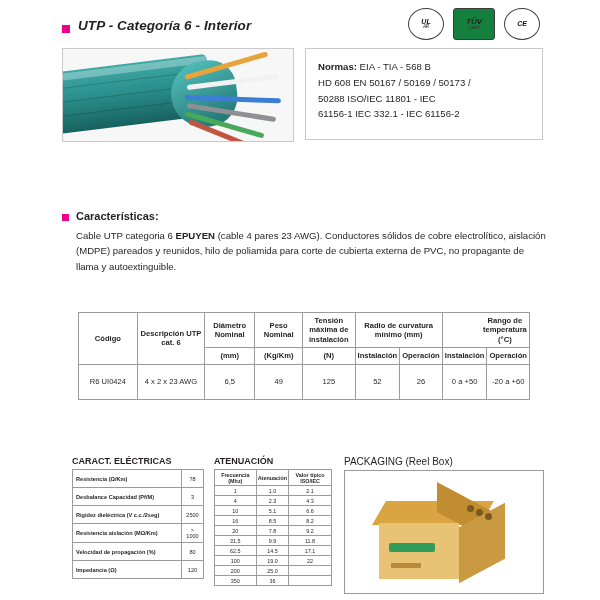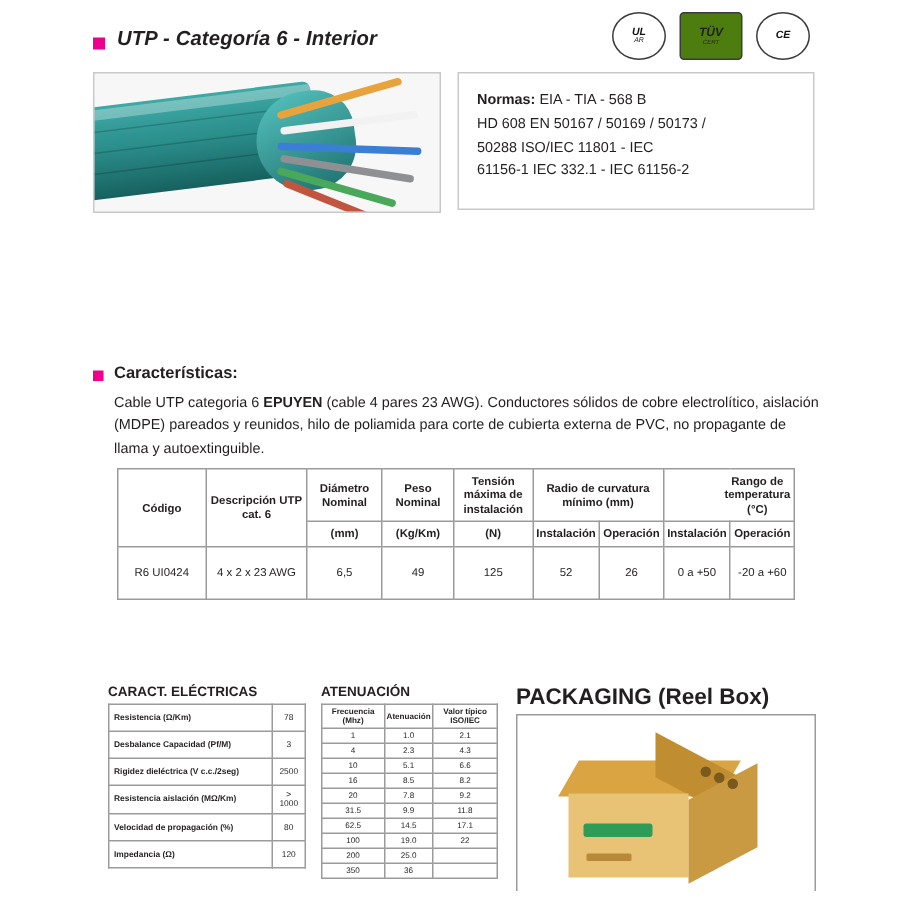--- a/index.html
+++ b/index.html
@@ -26,21 +26,21 @@
   }
   .certs{position:absolute;right:8px;top:8px;display:flex;gap:9px;align-items:center;}
   .cert{
     width:34px;height:30px;border:1.4px solid #3b3b3b;border-radius:50%;
     display:flex;flex-direction:column;align-items:center;justify-content:center;
     font-size:7px;font-weight:bold;color:#111;line-height:1.05;text-align:center;
     background:#fff;
   }
   .cert .sub{font-size:4.6px;font-weight:normal;letter-spacing:-.1px;}
   .cert-tuv{border-radius:3px;width:40px;height:30px;border:1.4px solid #3b3b3b;
-    display:flex;flex-direction:column;align-items:center;justify-content:center;background:#4d7c0f;}
+    display:flex;flex-direction:column;align-items:center;justify-content:center;background:#15803d;}
   .cert-tuv .t1{font-size:8px;font-weight:bold;line-height:1;}
   .cert-tuv .t2{font-size:4px;line-height:1.1;text-align:center;}
 
   
   .imgbox{
     position:absolute;left:62px;top:48px;width:230px;height:92px;
     border:1px solid #c9c9c9;background:#f7f7f7;overflow:hidden;
   }
   .cable-wrap{position:absolute;left:0;top:0;width:230px;height:92px;}
   .cable-body{
@@ -94,21 +94,21 @@
   .caract td.lbl{font-weight:bold;width:102px;}
   .caract td.val{text-align:center;}
 
   .aten{position:absolute;left:214px;top:456px;width:118px;}
   .aten .h{font-size:9px;font-weight:bold;margin-bottom:3px;}
   .aten table{border-collapse:collapse;width:118px;font-size:5.4px;}
   .aten th,.aten td{border:1px solid #9b9b9b;text-align:center;padding:1.5px 1px;}
   .aten th{font-weight:bold;line-height:1.15;}
 
   .pack{position:absolute;left:344px;top:456px;width:200px;}
-  .pack .h{font-size:15px;font-weight:bold;margin-bottom:3px;}
+  .pack .h{font-size:10px;font-weight:normal;margin-bottom:3px;}
   .packbox{width:198px;height:122px;border:1px solid #9b9b9b;background:#fff;position:relative;overflow:hidden;}
   .box-top{position:absolute;left:34px;top:30px;width:108px;height:24px;background:#d9a441;transform:skewX(-30deg);}
   .box-top2{position:absolute;left:92px;top:26px;width:56px;height:30px;background:#c08d31;transform:skewY(28deg);}
   .box-front{position:absolute;left:34px;top:52px;width:80px;height:56px;background:#e8c275;}
   .box-side{position:absolute;left:114px;top:44px;width:46px;height:56px;background:#c99a42;transform:skewY(-28deg);}
   .hole{position:absolute;width:7px;height:7px;border-radius:50%;background:#7a5a1c;}
   .logo-green{position:absolute;left:44px;top:72px;width:46px;height:9px;background:#2e9b57;border-radius:2px;}
   .slit{position:absolute;left:46px;top:92px;width:30px;height:5px;background:#b9893a;border-radius:1px;}
 
   .footer-bar{position:absolute;left:0;bottom:0;width:600px;height:6px;background:#fff;}
@@ -158,21 +158,21 @@
 
   <div class="normas">
     <div><b>Normas:</b> <span>EIA - TIA - 568 B</span></div>
 
     <div>HD 608 EN 50167 / 50169 / 50173 /</div>
     <div>50288 ISO/IEC 11801 - IEC</div>
     <div>61156-1 IEC 332.1 - IEC 61156-2</div>
   </div>
 
 
-  <div class="sec" style="top:243px;">
+  <div class="sec" style="top:210px;">
     <div class="bullet"></div>
     <h3>Características:</h3>
     <p><span>Cable UTP categoria 6 </span><b>EPUYEN</b><span> (cable 4 pares 23 AWG). Conductores sólidos de cobre electrolítico, aislación (MDPE) pareados y reunidos, hilo de poliamida para corte de cubierta externa de PVC, no propagante de llama y autoextinguible.</span></p>
   </div>
 
   <table class="maintable">
     <thead>
       <tr>
         <th rowspan="2" style="width:56px;">Código</th>
         <th rowspan="2" style="width:64px;">Descripción UTP cat. 6</th>

